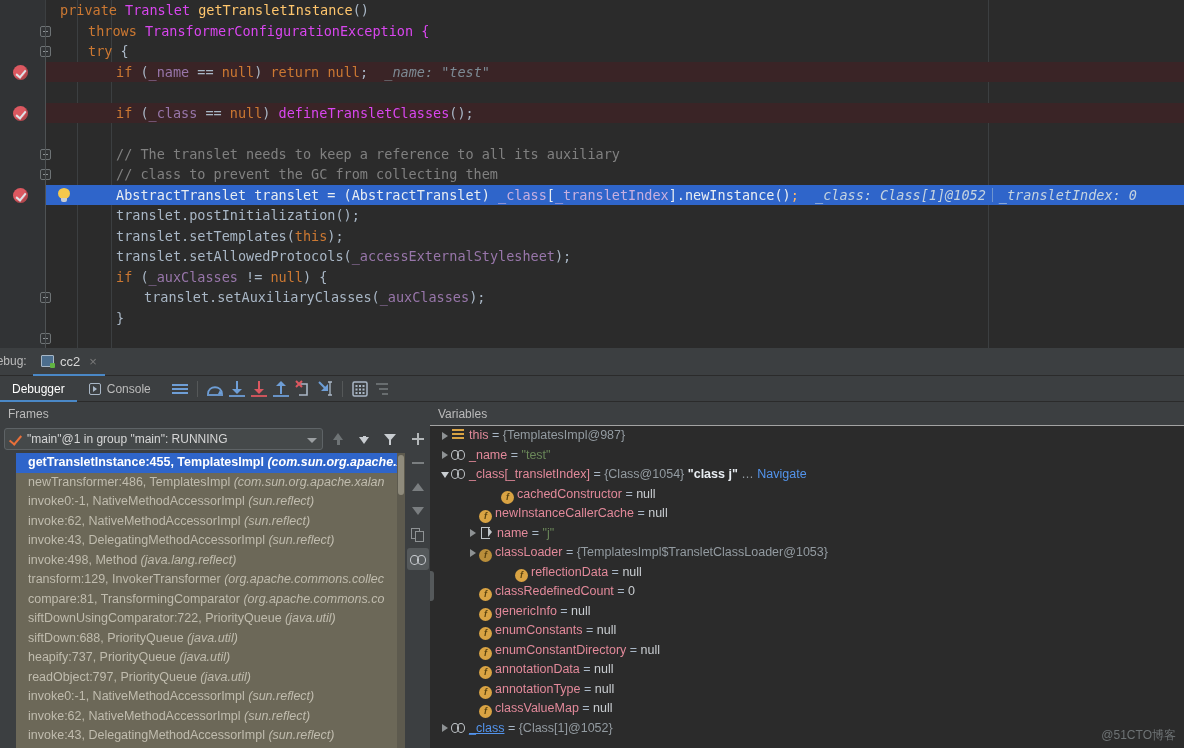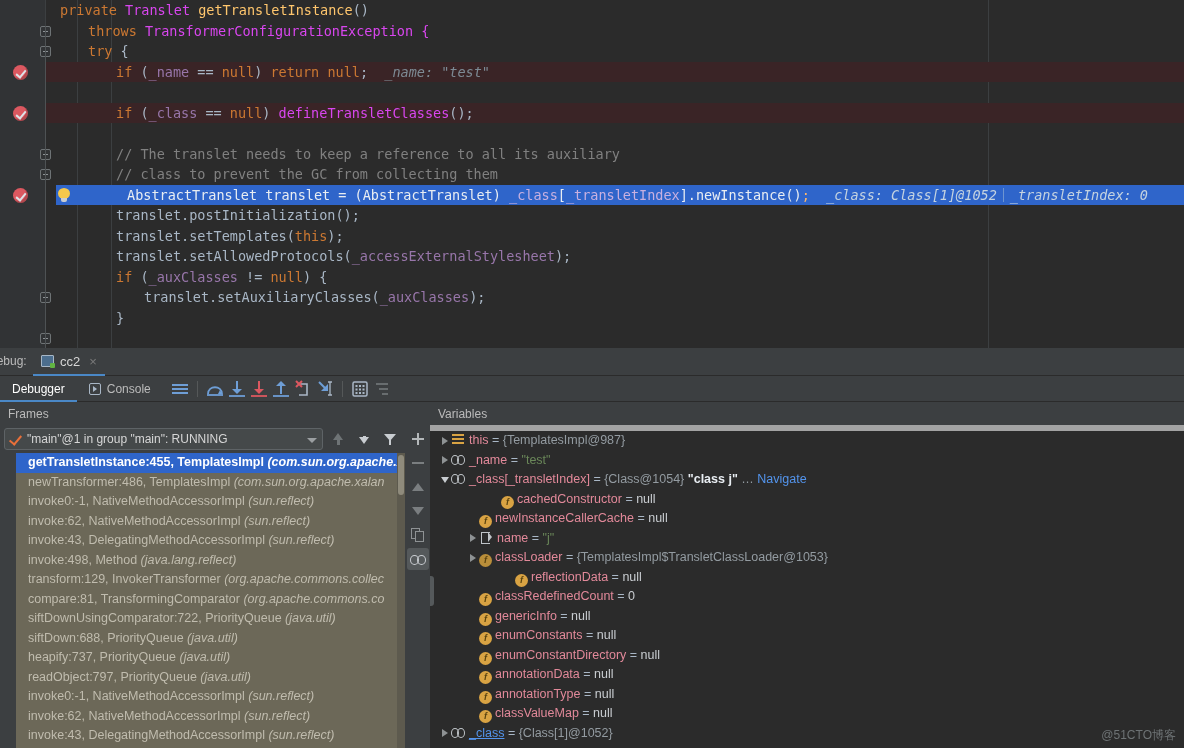--- a/index.html
+++ b/index.html
@@ -24,21 +24,21 @@
   .ed-body {
     position: absolute; left: 45px; top: 0; right: 0; height: 348px;
   }
   .code-line {
     position: relative; height: 20.5px; line-height: 20.5px;
     font-family: "DejaVu Sans Mono", monospace; font-size: 13.5px;
     white-space: pre; color: #A9B7C6;
   }
   .code-line .txt { position: relative; padding-left: 0; display: inline-block; }
   .ln-bp { background: #3A2426; }
-  .ln-exec { background: #2F65CA; margin-left: 11px; }
+  .ln-exec { background: #2F65CA; }
   .ln-exec .txt { color: #E8EDF2; }
 
   .bp-icon {
     position: absolute; left: 13px; width: 15px; height: 15px;
     border-radius: 50%;
     background: #DB5860;
     box-shadow: inset -2px -2px 0 rgba(0,0,0,0.18);
   }
   .bp-icon::after {
     content: ""; position: absolute; left: 5px; top: 3px;
@@ -224,21 +224,21 @@
     content:""; position:absolute; top:0; width:7px; height:8px; border:1.4px solid #C9CDD1; border-radius:50%;
   }
   .glasses-i::before{ left:0; } .glasses-i::after{ right:0; }
 
   
   #vars-pane {
     position:absolute; left:430px; top:0; width:754px; height:345px;
   }
   .vars-list {
     position:absolute; left:0; top:22px; width:754px; height:323px;
-    background:#2B2B2B; border-top:6px solid #a3a3a3; overflow:hidden;
+    background:#2B2B2B; border-top:1px solid #a3a3a3; overflow:hidden;
   }
   .var-row {
     height:19.5px; line-height:19.5px; font-size:12.5px; white-space:nowrap;
     position:relative; color:#A9B7C6;
   }
   .var-tw { display:inline-block; width:13px; text-align:center; vertical-align:middle; position:relative; }
   .tw-r { display:inline-block; width:0;height:0; border-left:6px solid #8E9294;
     border-top:4.5px solid transparent; border-bottom:4.5px solid transparent; vertical-align:middle; }
   .tw-d { display:inline-block; width:0;height:0; border-top:6px solid #C9CDD1;
     border-left:4.5px solid transparent; border-right:4.5px solid transparent; vertical-align:middle; }

